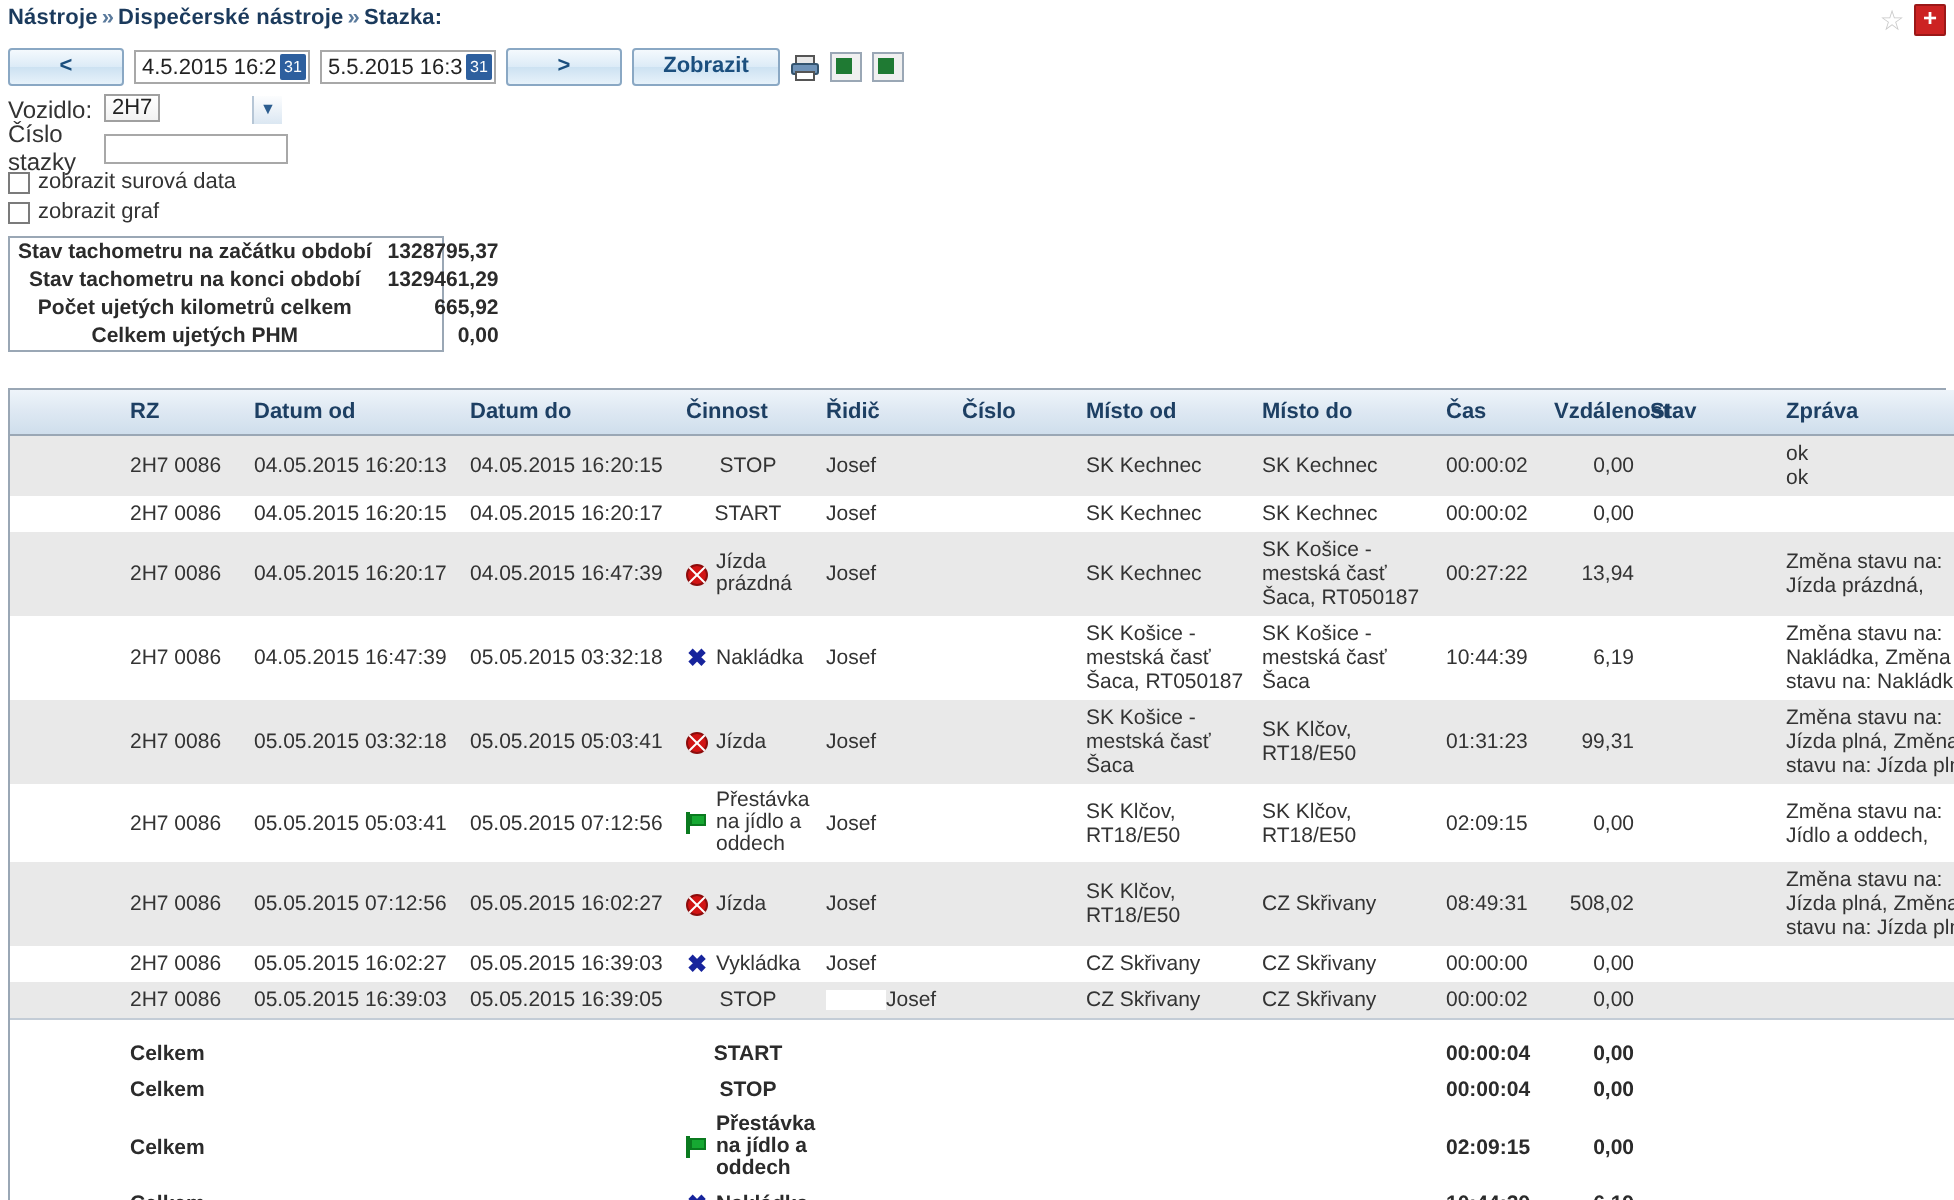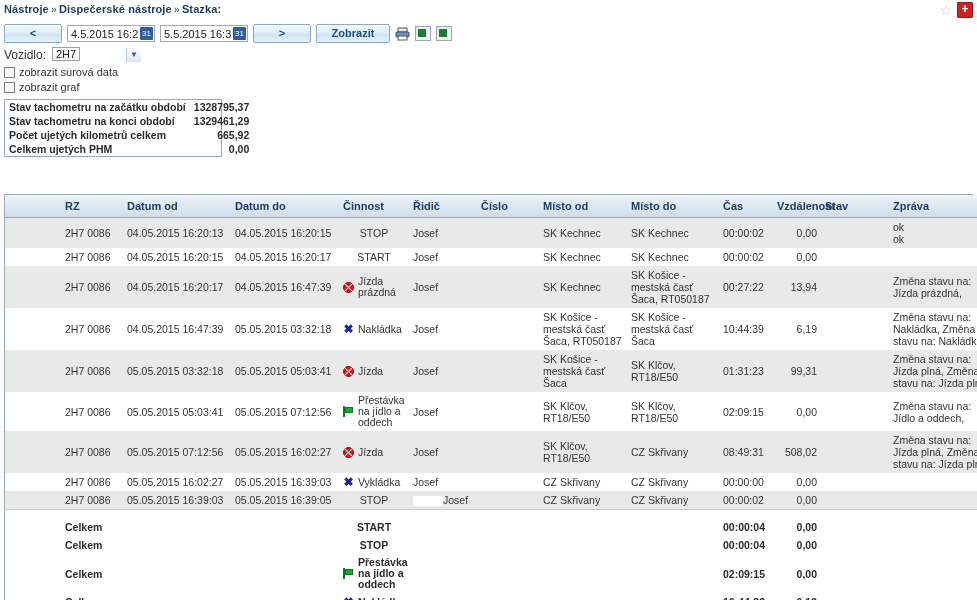--- a/index.html
+++ b/index.html
@@ -215,20 +215,21 @@
     background: #fff;
     box-sizing: border-box;
   }
   .sumbox table { border-collapse: collapse; width: 100%; }
   .sumbox td {
     font-size: 10.5px;
     font-weight: bold;
     color: #2b2b2b;
     padding: 1px 4px;
     white-space: nowrap;
+    text-align: center;
   }
   .sumbox td.val { text-align: right; }
 
   
   .grid-wrap {
     position: absolute;
     top: 194px; left: 4px;
     width: 969px;
     border: 1px solid #9aa7b5;
     background: #fff;
@@ -370,20 +371,24 @@
 
   <div class="formarea">
     <div class="frow">
       <span class="flabel">Vozidlo:</span>
       <span class="sel-wrap">
         <span class="sel-box">2H7</span>
         <span class="sel-arrow">▼</span>
       </span>
     </div>
 
+    <div class="frow">
+      <span class="flabel">Číslo stazky</span>
+      <input class="txt-input" value="" style="">
+    </div>
 
     <div class="chkrow">
       <span class="chk"></span>
       <span class="chklabel">zobrazit surová data</span>
     </div>
     <div class="chkrow">
       <span class="chk"></span>
       <span class="chklabel">zobrazit graf</span>
     </div>
 

